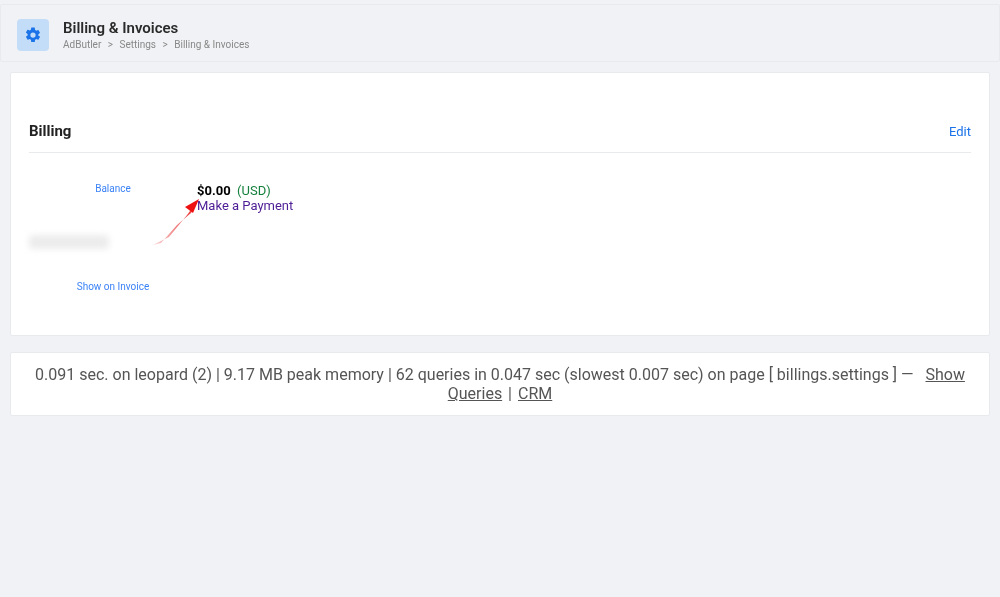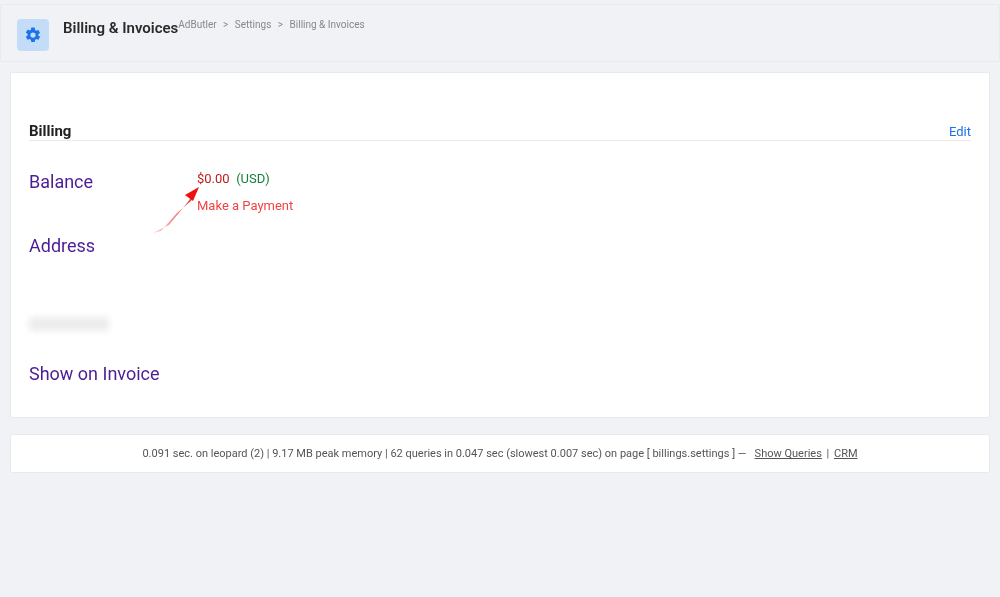--- a/index.html
+++ b/index.html
@@ -37,21 +37,21 @@
       margin-right: 14px;
       flex-shrink: 0;
     }
     .header-icon svg {
       width: 18px;
       height: 18px;
       fill: #1a73e8;
     }
     .header-text {
       display: flex;
-      flex-direction: row;
+      flex-direction: column;
       justify-content: flex-end;
     }
     .page-title {
       font-size: 15px;
       font-weight: 600;
       color: #2a2a2a;
       margin-bottom: 2px;
     }
     .breadcrumbs {
       font-size: 10px;
@@ -65,20 +65,21 @@
       border: 1px solid #e8eaed;
       border-radius: 2px;
       margin: 10px 10px 0 10px;
       padding: 22px 18px 30px 18px;
     }
     .card-header {
       display: flex;
       align-items: baseline;
       justify-content: space-between;
       border-bottom: 1px solid #e8eaed;
+      padding-bottom: 12px;
       margin-bottom: 8px;
     }
     .card-title {
       font-size: 15px;
       font-weight: 700;
       color: #222;
     }
     .edit-link {
       color: #1a73e8;
       font-size: 13px;
@@ -89,39 +90,41 @@
     .row {
       display: flex;
       align-items: flex-start;
       padding-top: 22px;
       min-height: 46px;
     }
     .row.tall { min-height: 82px; }
     .row-label {
       width: 168px;
       flex-shrink: 0;
-      color: #4c1d95;
-      font-size: 18px;
+      color: #3b82f6;
+      font-size: 10px;
+      text-align: center;
     }
     .row-value {
       flex: 1;
       color: #333;
       font-size: 13px;
       position: relative;
     }
     .muted {
       color: #15803d;
     }
     .balance-amount {
-      color: #b91c1c;
+      color: #000000;
+      font-weight: bold;
     }
     .make-payment {
       display: block;
-      margin-top: 12px;
-      color: #ef4444;
+      margin-top: 0;
+      color: #4c1d95;
       text-decoration: none;
       cursor: pointer;
       font-size: 13px;
     }
     .blurred {
       display: inline-block;
       width: 80px;
       height: 14px;
       background: #ececec;
       filter: blur(3px);
@@ -133,21 +136,21 @@
       top: 14px;
       pointer-events: none;
     }
     .footer-card {
       background: #fff;
       border: 1px solid #e8eaed;
       border-radius: 2px;
       margin: 16px 10px 10px 10px;
       padding: 12px 18px;
       text-align: center;
-      font-size: 11px;
+      font-size: 16px;
       color: #555;
     }
     .footer-card a {
       color: #555;
       text-decoration: underline;
       cursor: pointer;
     }
     .sep-pipe { margin: 0 2px; }
   </style>
 </head>
@@ -187,24 +190,20 @@
               <stop offset="100%" stop-color="#e11"></stop>
             </linearGradient>
           </defs>
           <polygon points="6,48 22,40 40,18 52,2 44,16 30,28 14,46" fill="url(#redgrad)"></polygon>
           <polygon points="52,2 38,10 46,16" fill="#e11"></polygon>
         </svg>
       </div>
     </div>
 
 
-    <div class="row tall">
-      <div class="row-label">Address</div>
-      <div class="row-value"></div>
-    </div>
 
 
     <div class="row">
       <div class="row-value"><span class="blurred"></span></div>
     </div>
 
     <div class="row">
       <div class="row-label">Show on Invoice</div>
       <div class="row-value"></div>
     </div>

